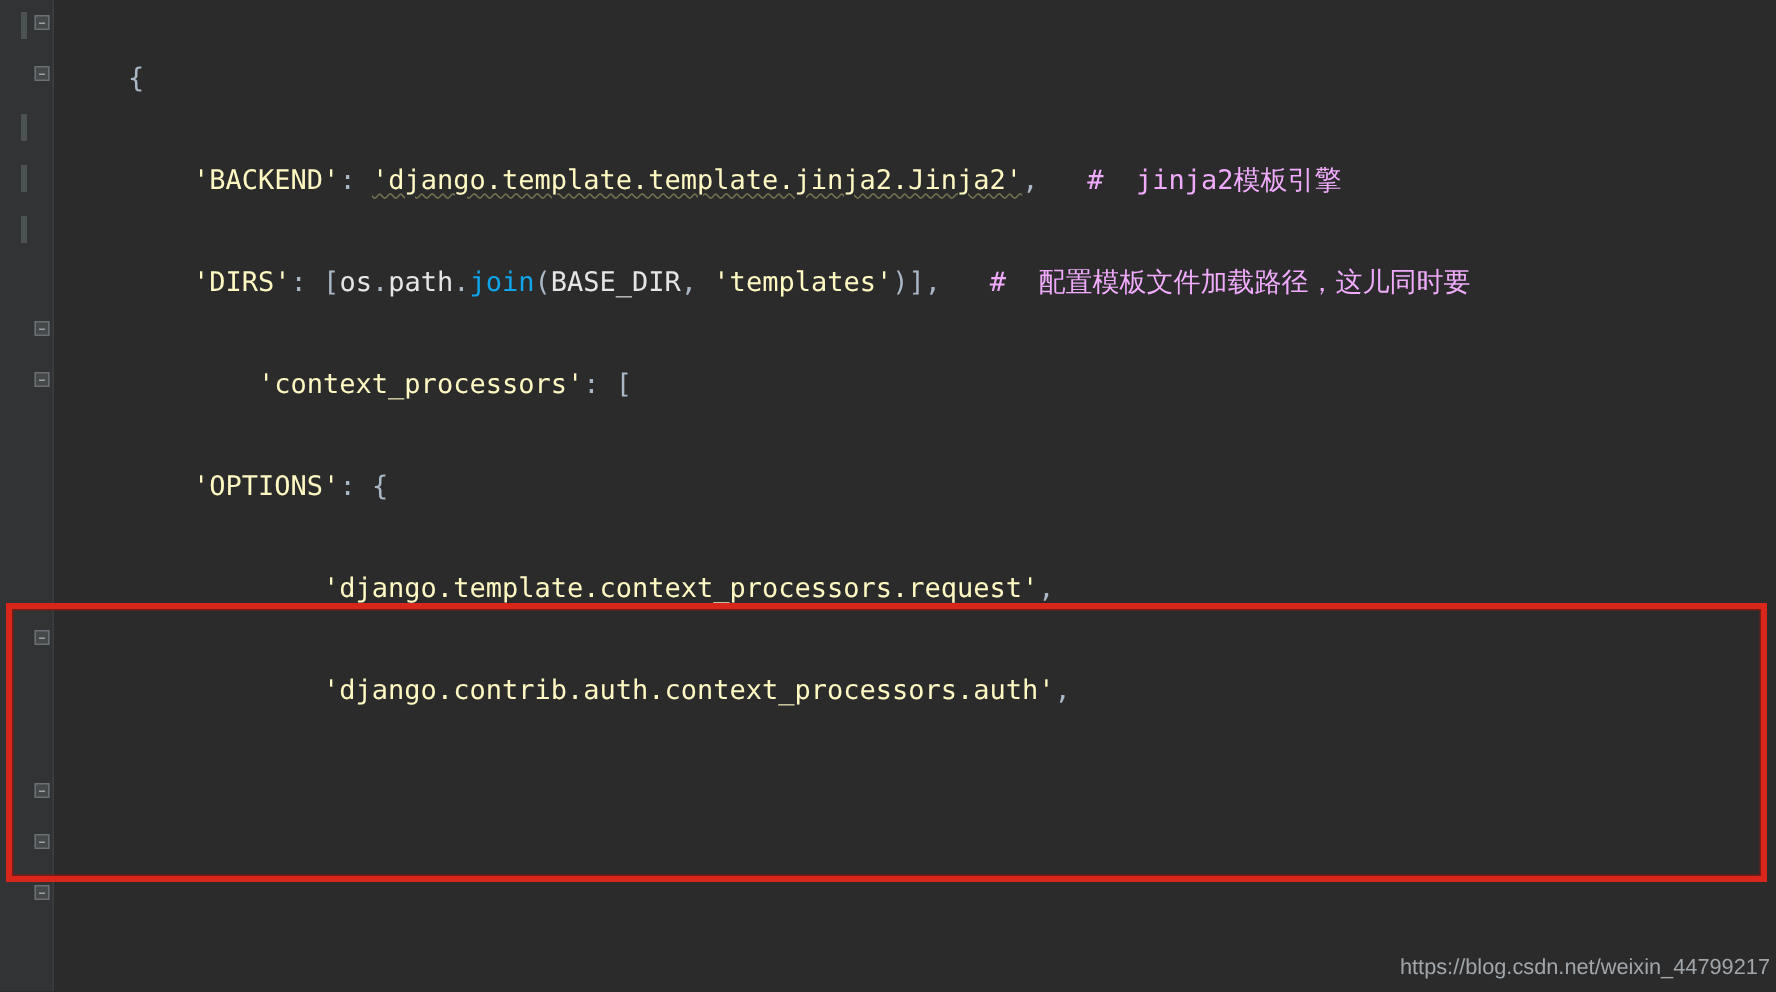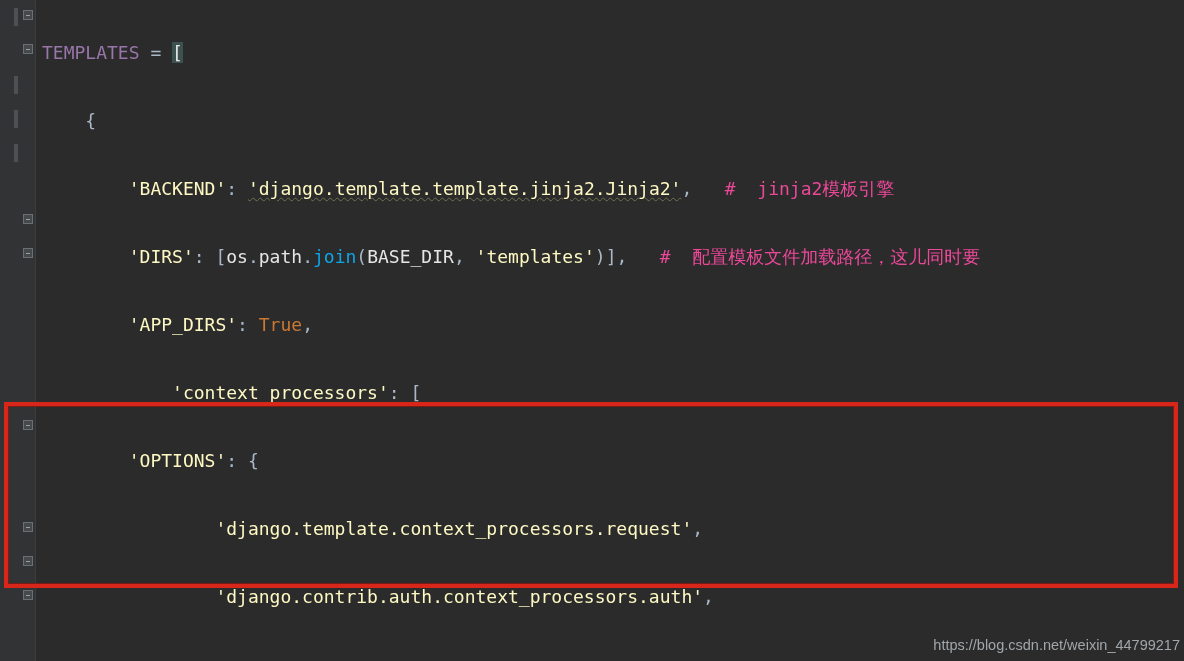--- a/index.html
+++ b/index.html
@@ -51,21 +51,21 @@
     white-space: pre;
     overflow: hidden;
   }
   .line { height: 34px; }
   .kw-var  { color: #9876aa; }
   .op      { color: #a9b7c6; }
   .bracket { color: #a9b7c6; }
   .bracket-hl { background: #3d514f; color: #e8e8e8; }
   .str     { color: #fef9c3; }
   .kw-true { color: #cc7832; }
-  .comment { color: #ec4899; }
+  .comment { color: #f0abfc; }
   .ident   { color: #e5e5e5; }
   .builtin { color: #0ea5e9; }
   .underline-wave {
     text-decoration: underline wavy #707050;
     text-decoration-thickness: 1px;
     text-underline-offset: 2px;
   }
   .highlight-box {
     position: absolute;
     border: 4px solid #d8261a;
@@ -102,25 +102,23 @@
     <div class="fold-marker" style="top:522px;"></div>
     <div class="fold-marker" style="top:556px;"></div>
     <div class="fold-marker" style="top:590px;"></div>
     <div class="edge-mark" style="top:8px;"></div>
     <div class="edge-mark" style="top:76px;"></div>
     <div class="edge-mark" style="top:110px;"></div>
     <div class="edge-mark" style="top:144px;"></div>
   </div>
 
   <div class="code-area">
-<div class="line"><span class="kw-var">TEMPLATES</span><span class="op"> = </span><span class="bracket bracket-hl">[</span></div>
 <div class="line">    <span class="bracket">{</span></div>
 <div class="line">        <span class="str">'BACKEND'</span><span class="op">: </span><span class="str underline-wave">'django.template.template.jinja2.Jinja2'</span><span class="op">,</span>   <span class="comment">#  jinja2模板引擎</span></div>
 <div class="line">        <span class="str">'DIRS'</span><span class="op">: [</span><span class="ident">os</span><span class="op">.</span><span class="ident">path</span><span class="op">.</span><span class="builtin">join</span><span class="op">(</span><span class="ident">BASE_DIR</span><span class="op">, </span><span class="str">'templates'</span><span class="op">)</span><span class="op">],</span>   <span class="comment">#  配置模板文件加载路径，这儿同时要</span></div>
-<div class="line">        <span class="str">'APP_DIRS'</span><span class="op">: </span><span class="kw-true">True</span><span class="op">,</span></div>
 <div class="line">            <span class="str">'context_processors'</span><span class="op">: [</span></div>
 <div class="line">        <span class="str">'OPTIONS'</span><span class="op">: {</span></div>
 <div class="line">                <span class="str">'django.template.context_processors.request'</span><span class="op">,</span></div>
 <div class="line">                <span class="str">'django.contrib.auth.context_processors.auth'</span><span class="op">,</span></div>
 
 
 
 
 
 

